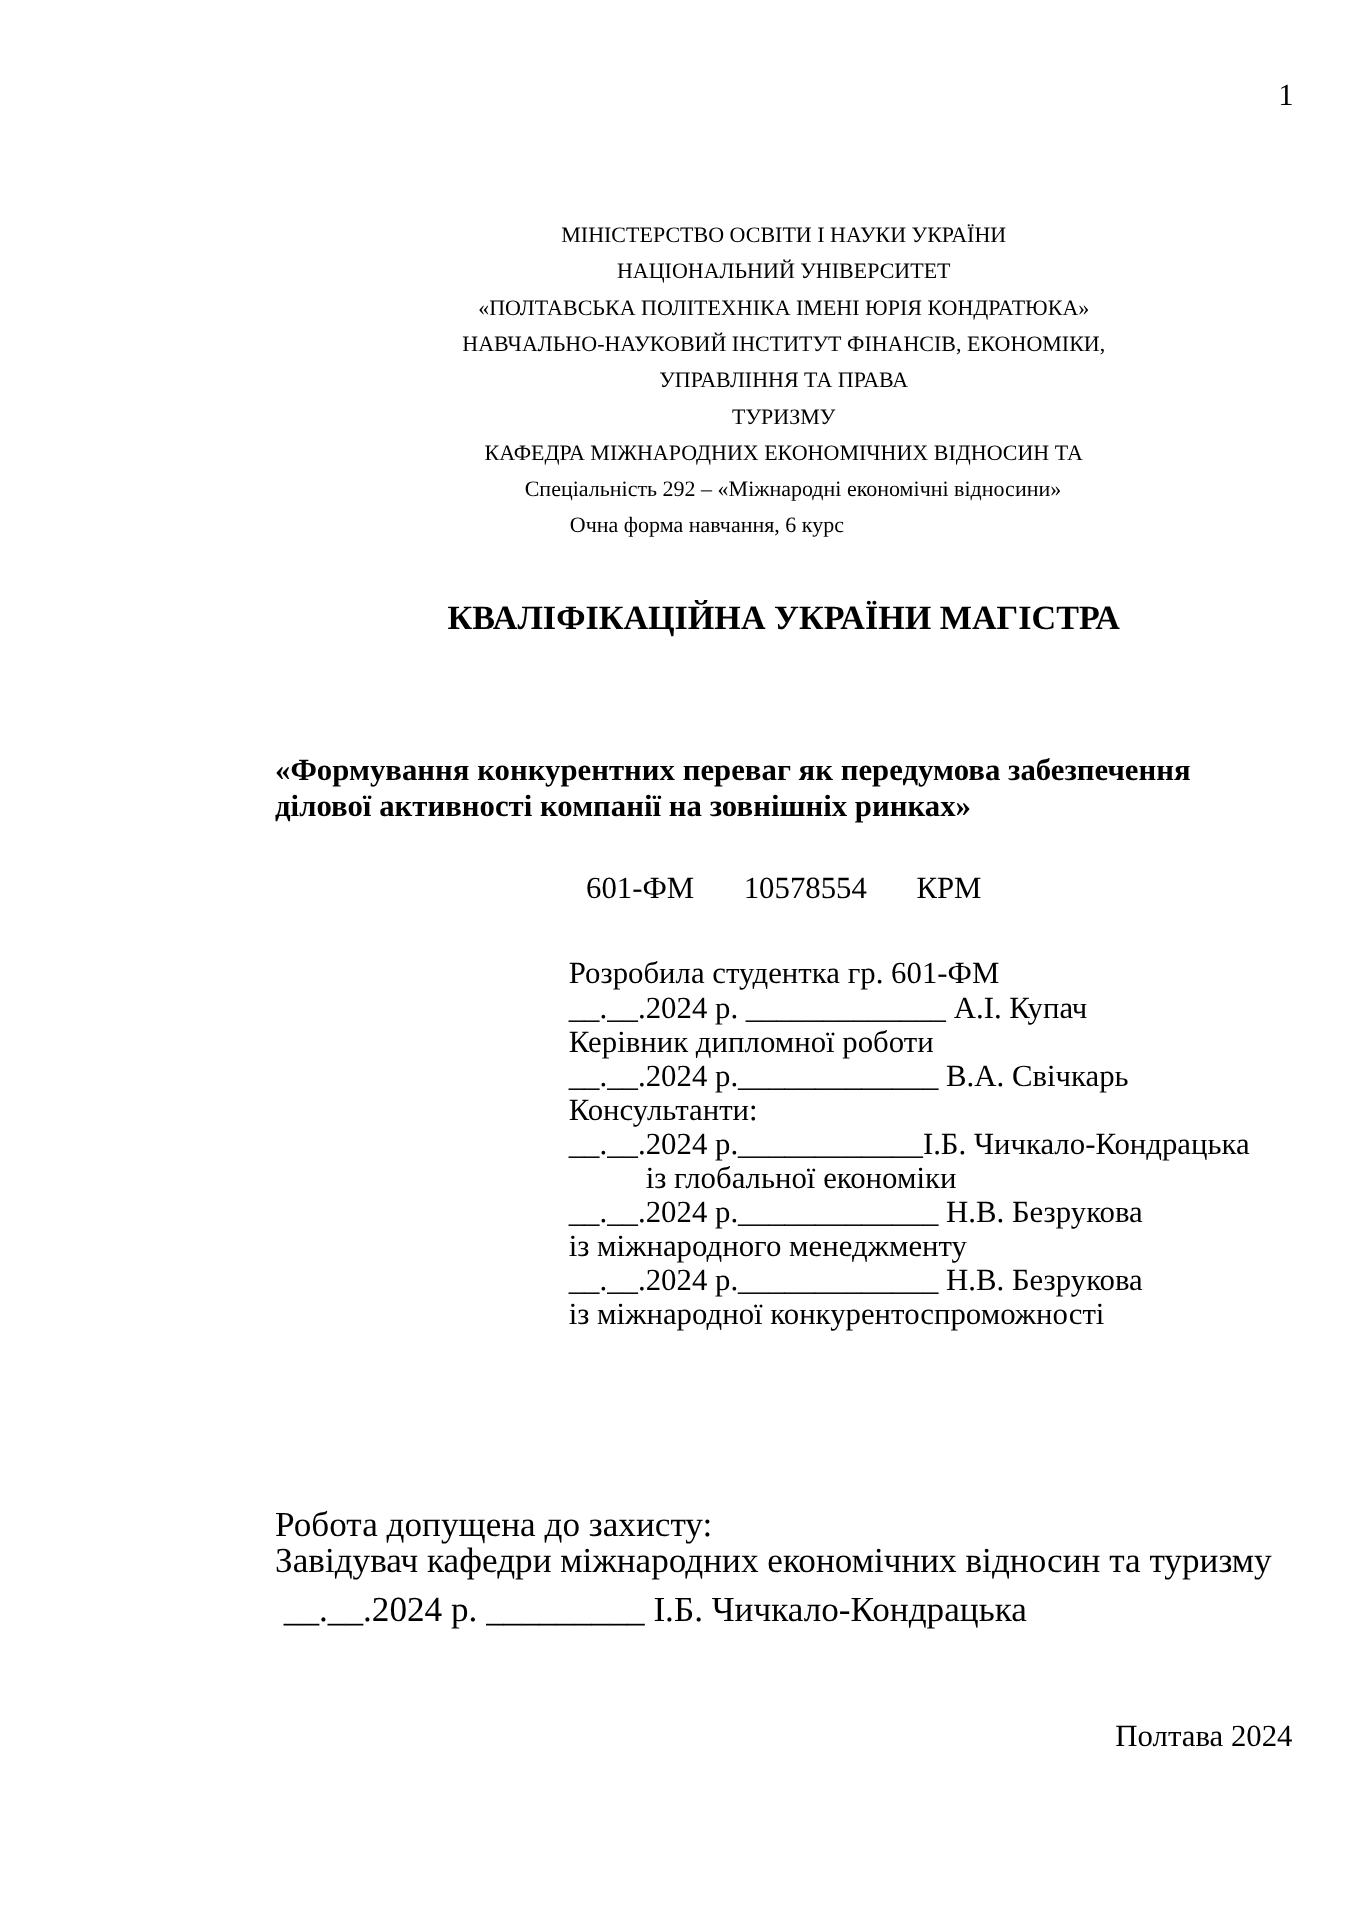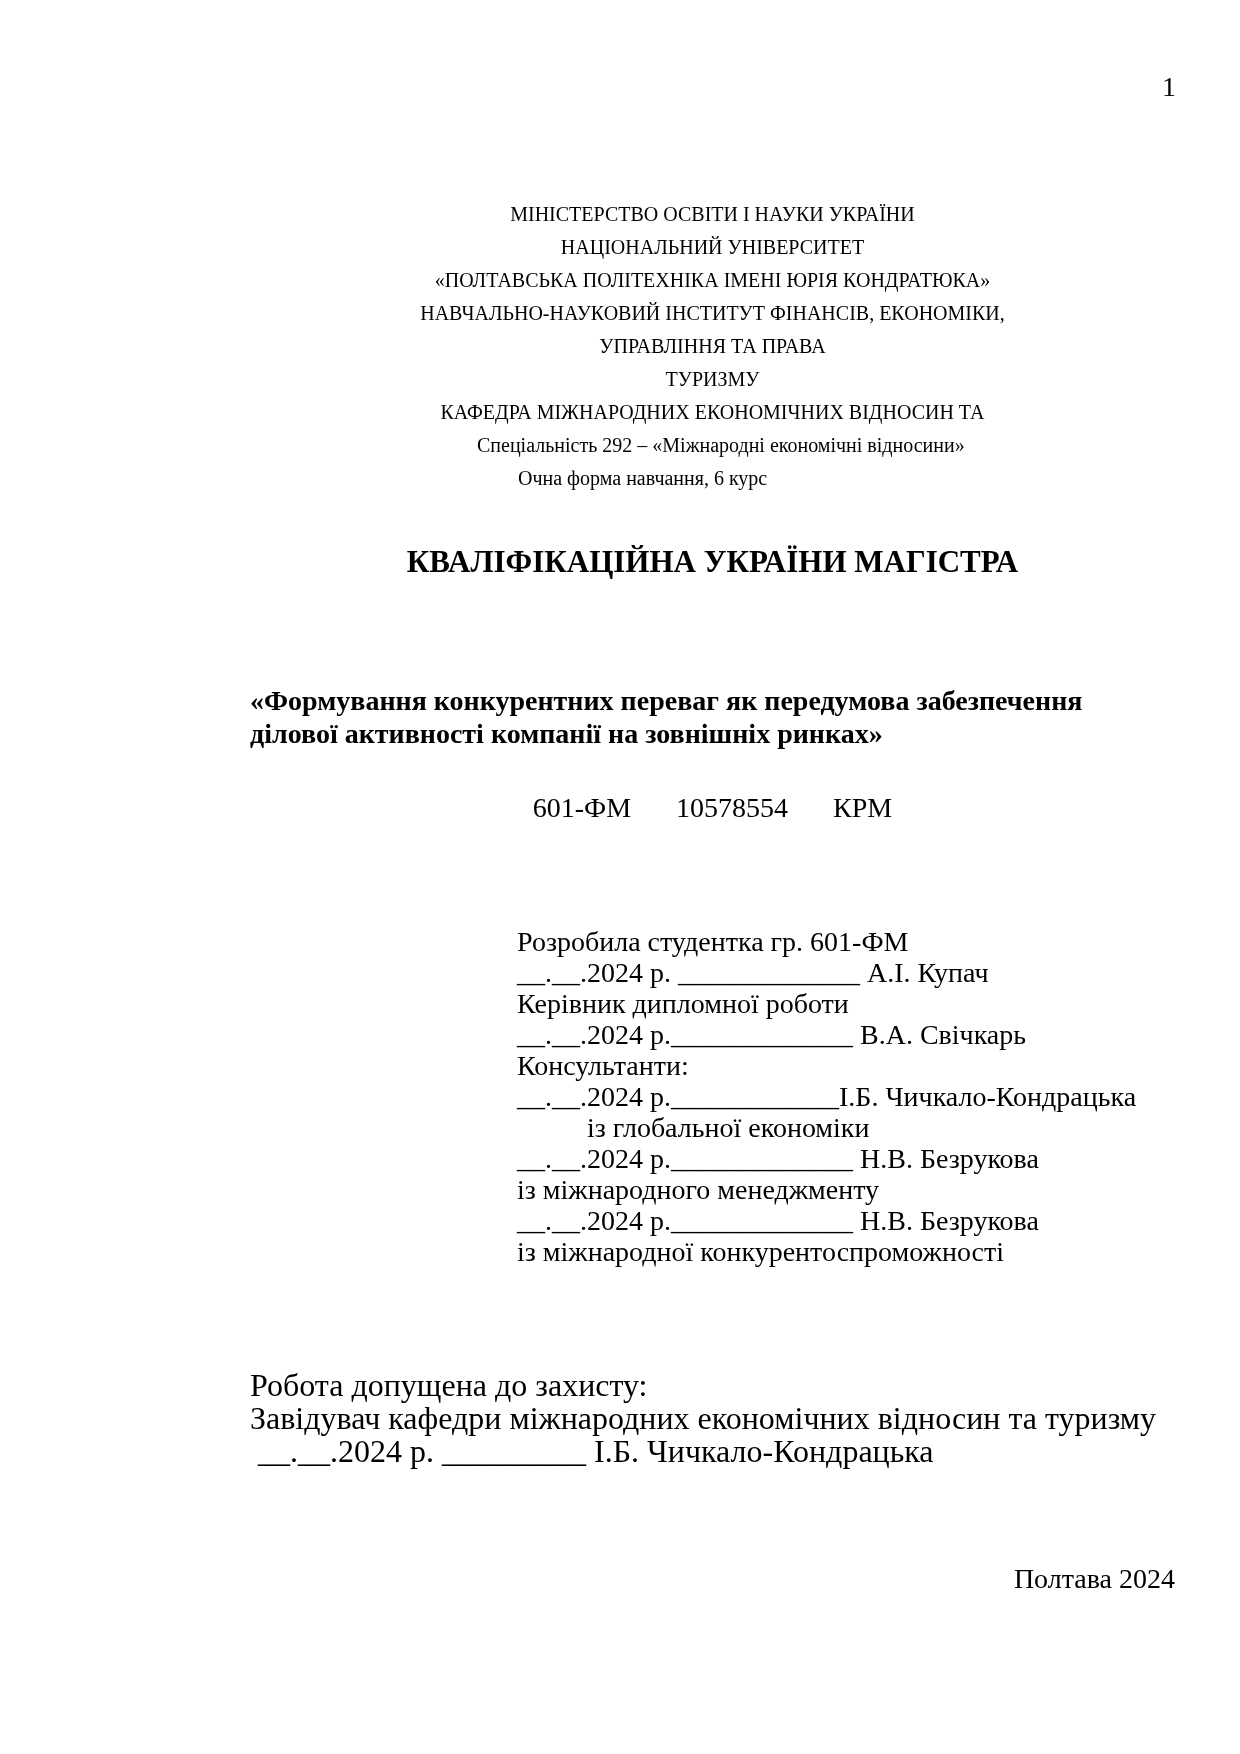--- a/index.html
+++ b/index.html
@@ -61,37 +61,37 @@
     top: 791px;
     font-size: 28px;
     line-height: 33px;
     display: flex;
     justify-content: center;
     gap: 45px;
   }
   .signatures-block {
     position: absolute;
     left: 517px;
-    top: 926px;
+    top: 870px;
     font-size: 28px;
     line-height: 31px;
     text-align: left;
     white-space: nowrap;
   }
   .signatures-block .indent { padding-left: 70px; }
   .admission-block {
     position: absolute;
     left: 250px;
     top: 1369px;
     font-size: 32px;
     line-height: 33px;
     text-align: left;
     white-space: nowrap;
   }
-  .admission-block .date-row { padding-left: 8px; }
+  .admission-block .date-row { padding-left: 8px; margin-top: 12px; }
   .city-year {
     top: 1562px;
     font-size: 28px;
     line-height: 33px;
     text-align: right;
   }
 </style>
 </head>
 <body>
 

